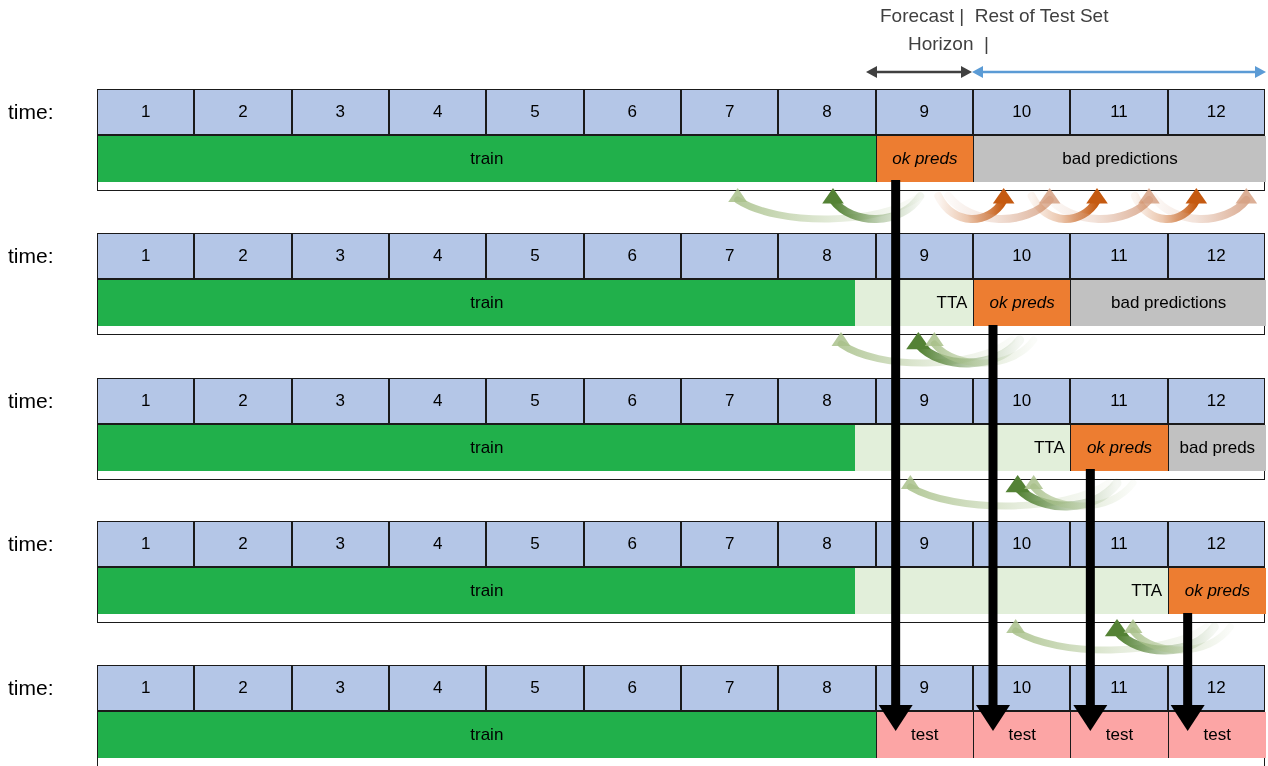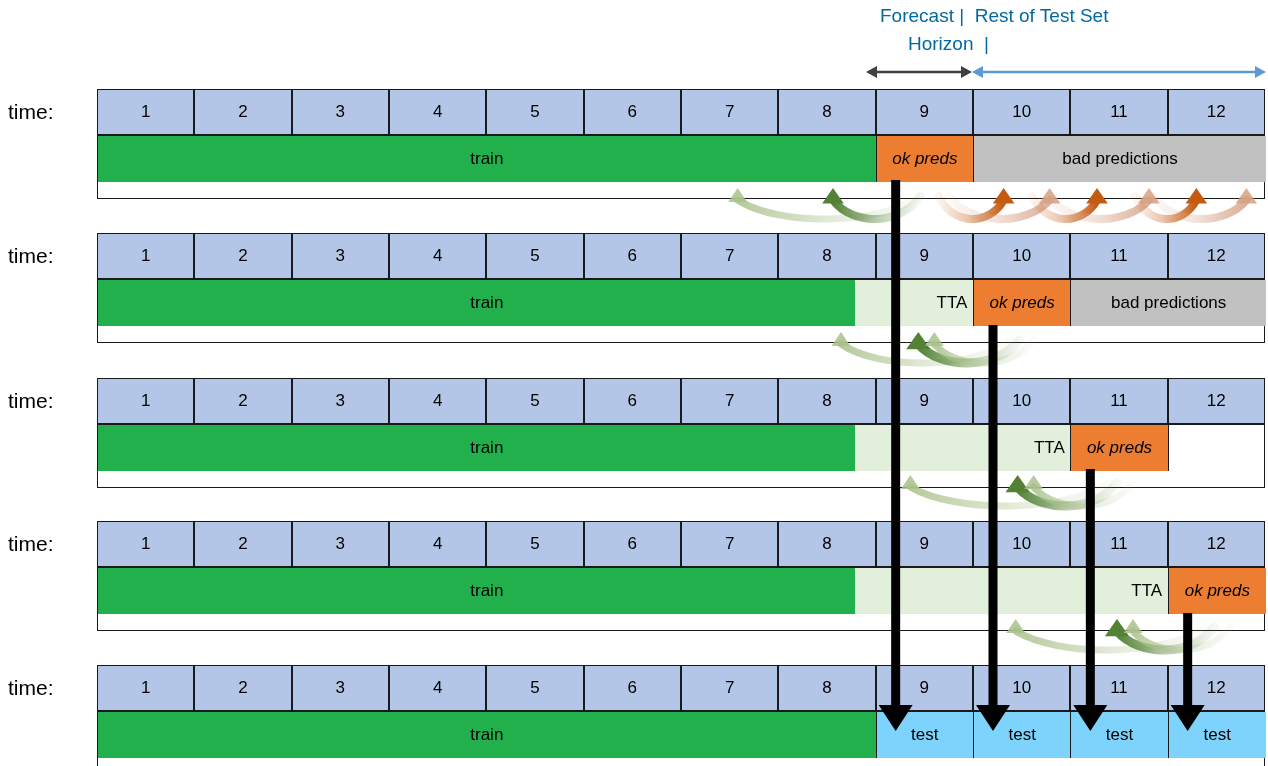--- a/index.html
+++ b/index.html
@@ -9,21 +9,21 @@
     font-family:"Liberation Sans", sans-serif;
     overflow:hidden;
     position:relative;
   }
   #stage{position:absolute;left:0;top:0;width:1268px;height:766px;}
 
   
   .hdr-text{
     position:absolute;
     font-size:19px;
-    color:#0369a1;
+    color:#404040;
     white-space:pre;
     line-height:24px;
   }
   #hdr-forecast{left:880px;top:4px;}
   #hdr-horizon{left:908px;top:32px;}
 
   
   .row{position:absolute;left:0;width:1268px;}
   .row-label{
     position:absolute;
@@ -45,37 +45,37 @@
     box-sizing:border-box;
     background:#b4c6e7;
     border:1px solid #1a1a1a;
     display:flex;align-items:center;justify-content:center;
     font-size:17px;color:#000;
   }
   .band{
     position:absolute;
     left:97px;
     width:1168px;
-    height:64px;
+    height:56px;
     box-sizing:border-box;
     border:1px solid #1a1a1a;
   }
   .seg{
     position:absolute;
     top:0;height:46px;
     box-sizing:border-box;
     display:flex;align-items:center;justify-content:center;
     font-size:17px;color:#000;
     white-space:nowrap;
   }
   .seg.train{background:#21b04b;}
   .seg.ok{background:#ed7d31;font-style:italic;}
   .seg.bad{background:#c1c1c1;}
   .seg.tta{background:#e2efda;}
-  .seg.test{background:#7dd3fc;}
+  .seg.test{background:#fca5a5;}
   .seg.r{border-right:1px solid #1a1a1a;}
 
   svg.overlay{position:absolute;left:0;top:0;width:1268px;height:766px;pointer-events:none;}
 </style>
 </head>
 <body>
 
 <div id="stage">
 
   <div class="hdr-text" id="hdr-forecast">Forecast |  Rest of Test Set</div>
@@ -140,20 +140,21 @@
           <div class="tcell" style="left: 681.333px; width: 97.3333px;">8</div>
           <div class="tcell" style="left: 778.667px; width: 97.3333px;">9</div>
           <div class="tcell" style="left: 876px; width: 97.3333px;">10</div>
           <div class="tcell" style="left: 973.333px; width: 97.3333px;">11</div>
           <div class="tcell" style="left: 1070.67px; width: 97.3333px;">12</div>
         </div>
         <div class="band" style="top: 424px;">
           <div class="seg train r" style="left: 0px; width: 778.667px;">train</div>
           <div class="seg tta r" style="left: 756.667px; width: 216.667px; justify-content: flex-start; padding-left: calc(-2.2em + 216.667px); box-sizing: border-box;">TTA</div>
           <div class="seg ok r" style="left: 973.333px; width: 97.3333px;">ok preds</div>
+          <div class="seg bad" style="left: 1070.67px; width: 97.3333px;">bad preds</div>
         </div>
       </div>
       <div class="row" style="top: 0px;">
         <div class="row-label" style="top: 533px;">time:</div>
         <div class="grid" style="top: 521px;">
           <div class="tcell" style="left: 0px; width: 97.3333px;">1</div>
           <div class="tcell" style="left: 97.3333px; width: 97.3333px;">2</div>
           <div class="tcell" style="left: 194.667px; width: 97.3333px;">3</div>
           <div class="tcell" style="left: 292px; width: 97.3333px;">4</div>
           <div class="tcell" style="left: 389.333px; width: 97.3333px;">5</div>

